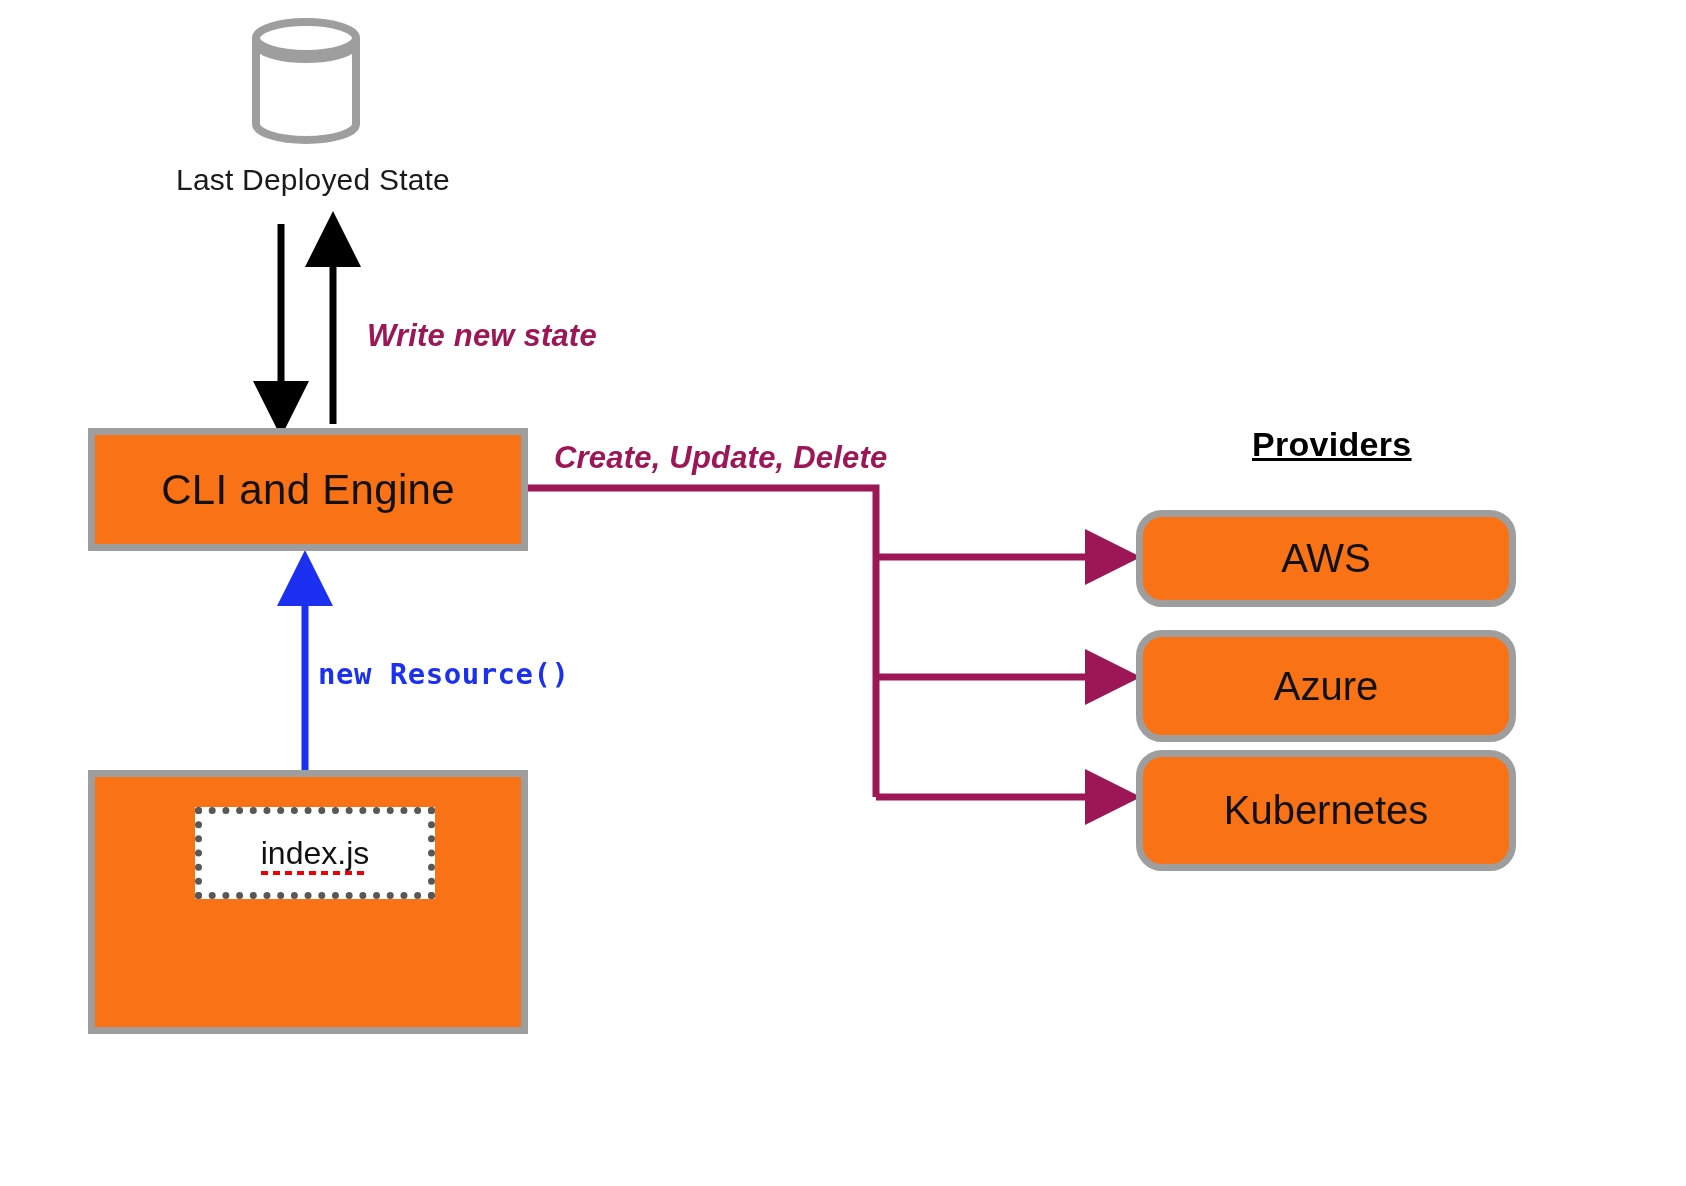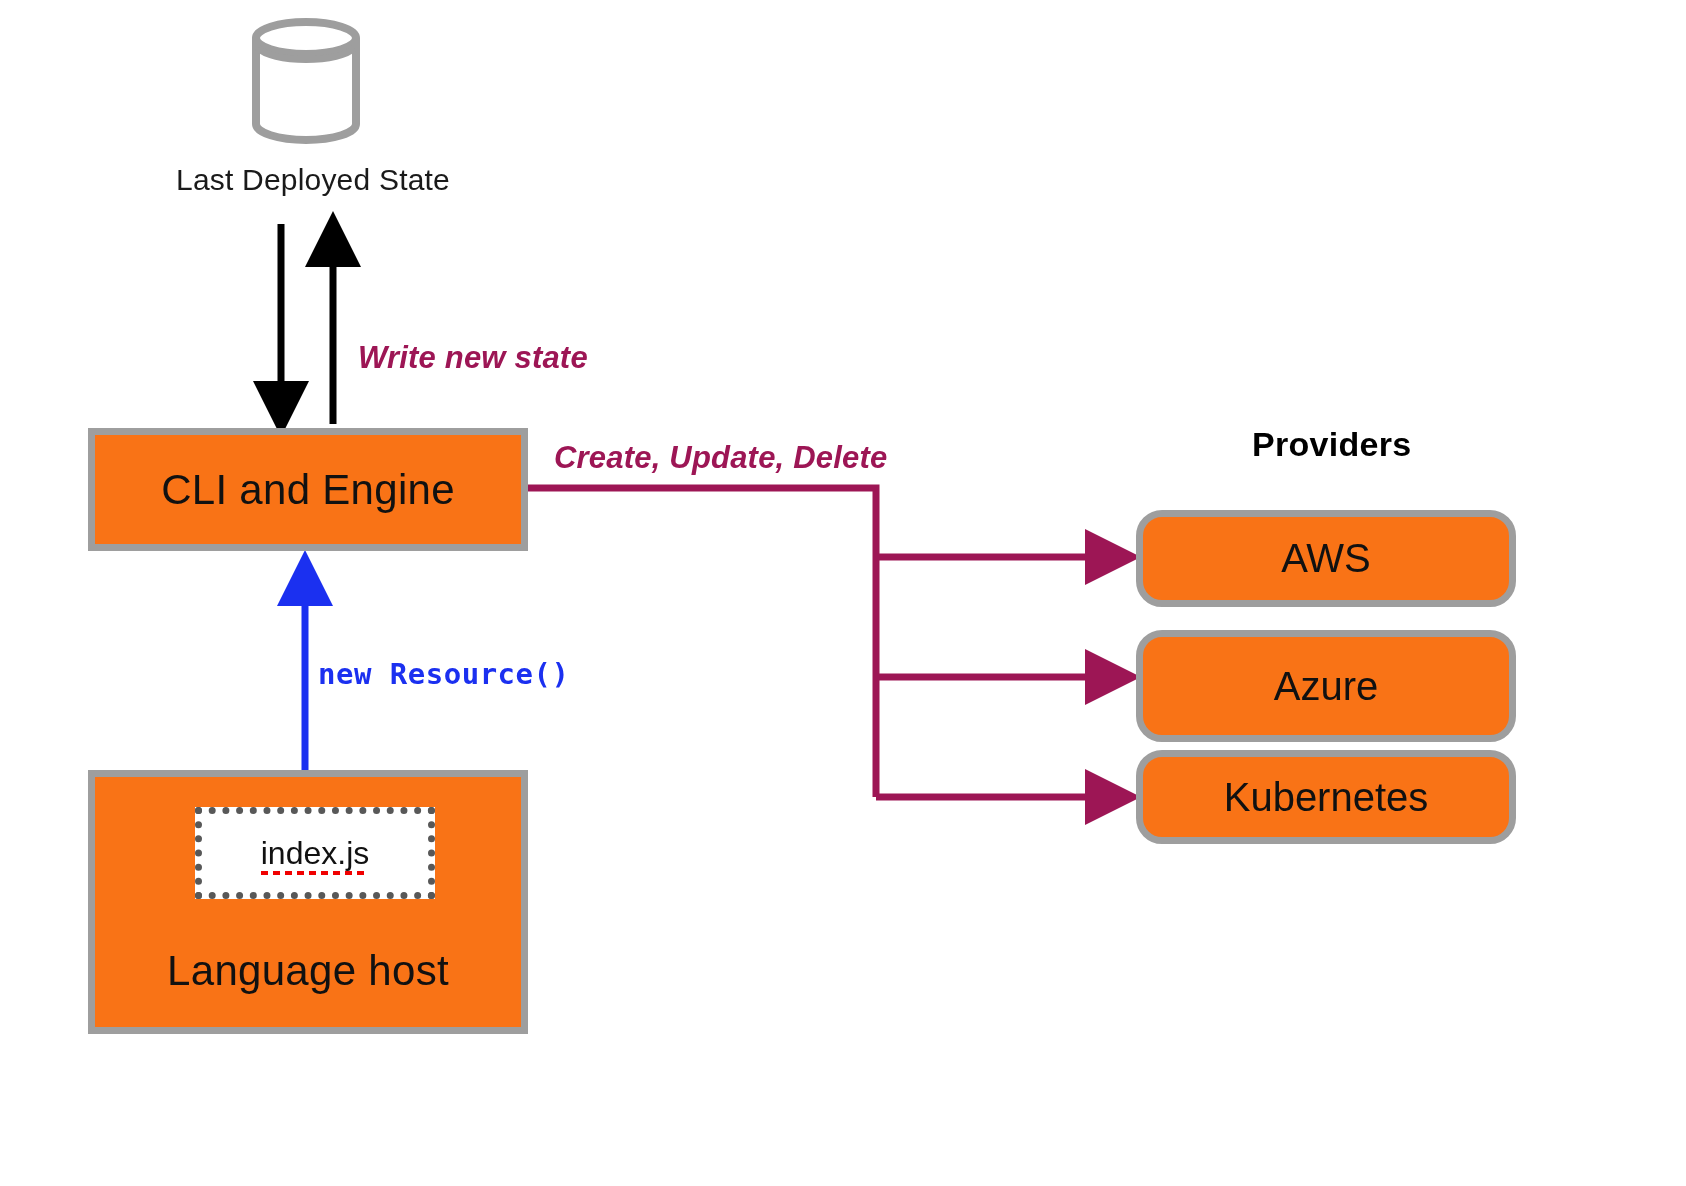--- a/index.html
+++ b/index.html
@@ -40,20 +40,21 @@
   .box-label {
     font-size: 42px;
     color: #111111;
     letter-spacing: 0.3px;
   }
   .providers-heading {
     font-size: 34px;
     font-weight: bold;
     color: #000000;
     letter-spacing: 0.3px;
+    text-decoration: underline;
   }
   .provider-label {
     font-size: 40px;
     color: #111111;
   }
   .edge-label {
     font-style: italic;
     font-weight: bold;
     font-size: 31px;
     color: #9d1655;
@@ -152,36 +153,35 @@
     <span class="box-label">CLI and Engine</span>
   </div>
 
   <div class="sketch-box" style="left:88px; top:770px; width:440px; height:264px;">
     <div class="dotted-box center-text" style="left:100px; top:30px; width:240px; height:92px;">
       <span class="file-label">
         <span>index.js</span>
         <span class="spell-underline"></span>
       </span>
     </div>
-    <div class="lbl box-label" style="left:0; top:170px; width:100%; text-align:center;">Language host</div>
   </div>
 
   <div class="lbl providers-heading" style="left:1252px; top:425px;">Providers</div>
 
   <div class="sketch-box rounded center-text" style="left:1136px; top:510px; width:380px; height:97px;">
     <span class="provider-label">AWS</span>
   </div>
 
   <div class="sketch-box rounded center-text" style="left:1136px; top:630px; width:380px; height:112px;">
     <span class="provider-label">Azure</span>
   </div>
 
-  <div class="sketch-box rounded center-text" style="left:1136px; top:750px; width:380px; height:94px;">
+  <div class="sketch-box rounded center-text" style="left:1136px; top:750px; width:380px; height:121px;">
     <span class="provider-label">Kubernetes</span>
   </div>
 
-  <div class="lbl edge-label" style="left:358px; top:318px;margin-top:22px;">Write new state</div>
+  <div class="lbl edge-label" style="left:367px; top:318px;">Write new state</div>
 
   <div class="lbl edge-label" style="left:554px; top:440px;">Create, Update, Delete</div>
 
   <div class="lbl code-label" style="left:318px; top:657px;">new Resource()</div>
 
 </div>
 
 </body></html>

